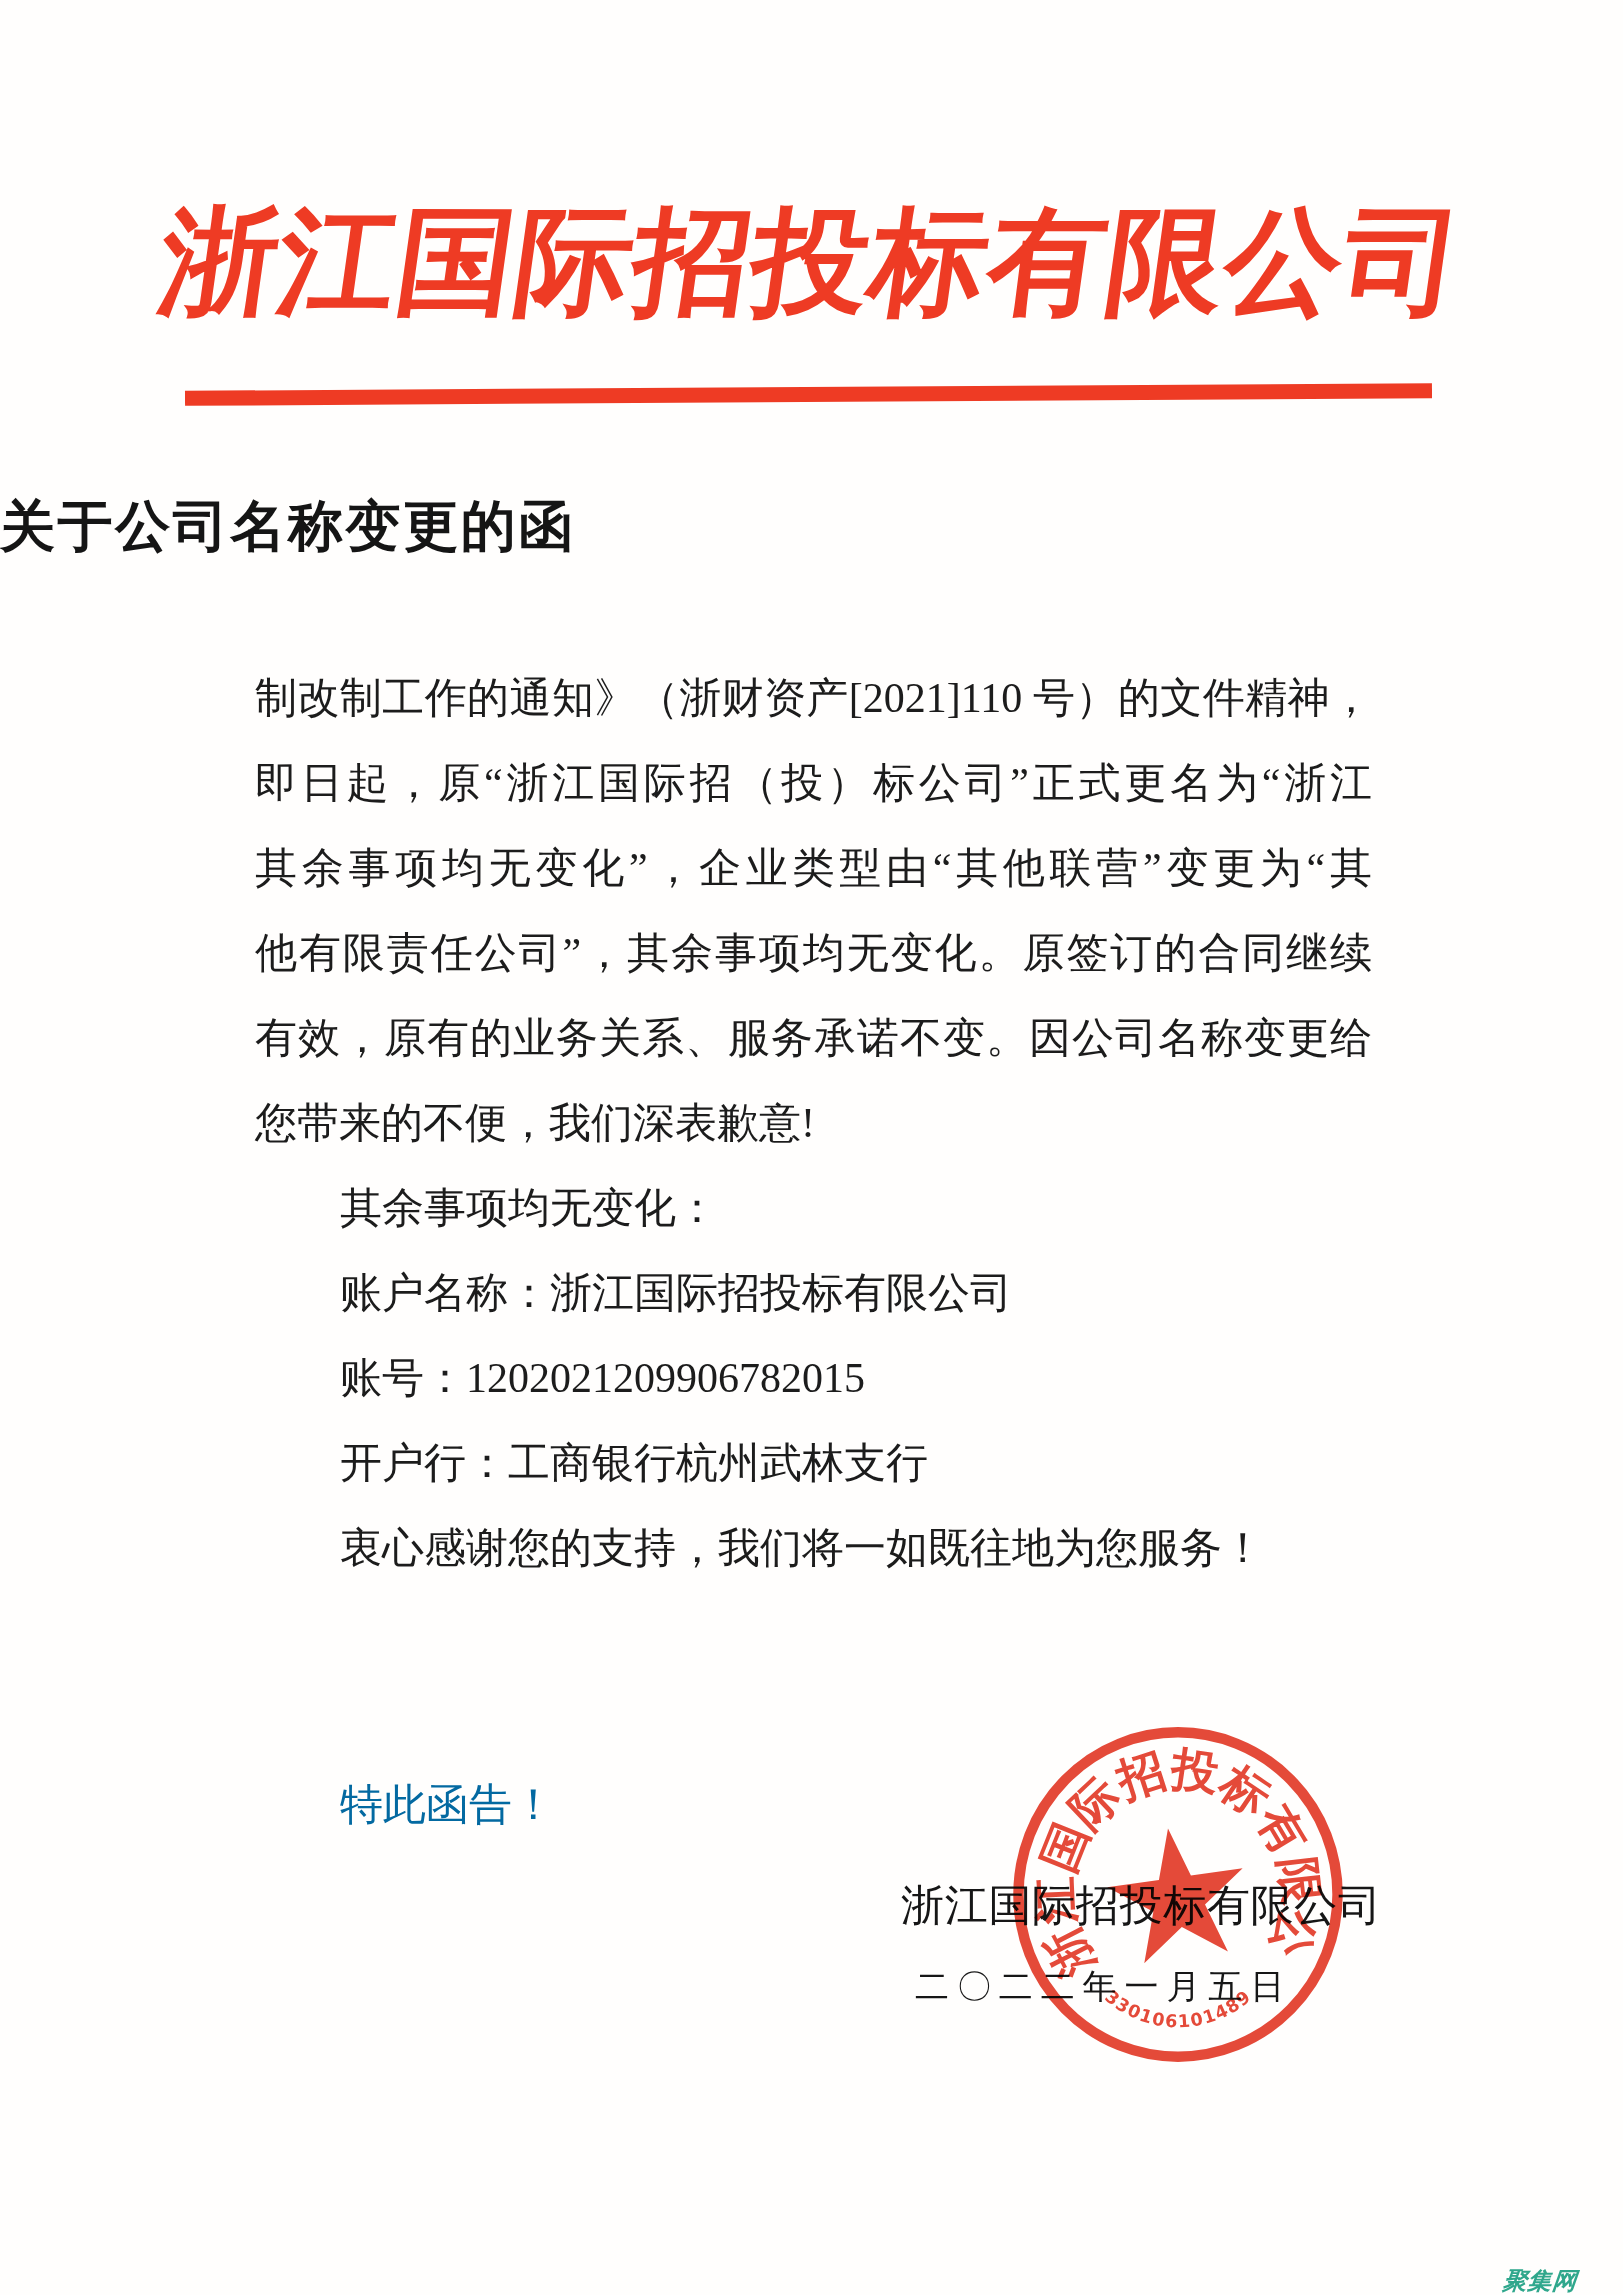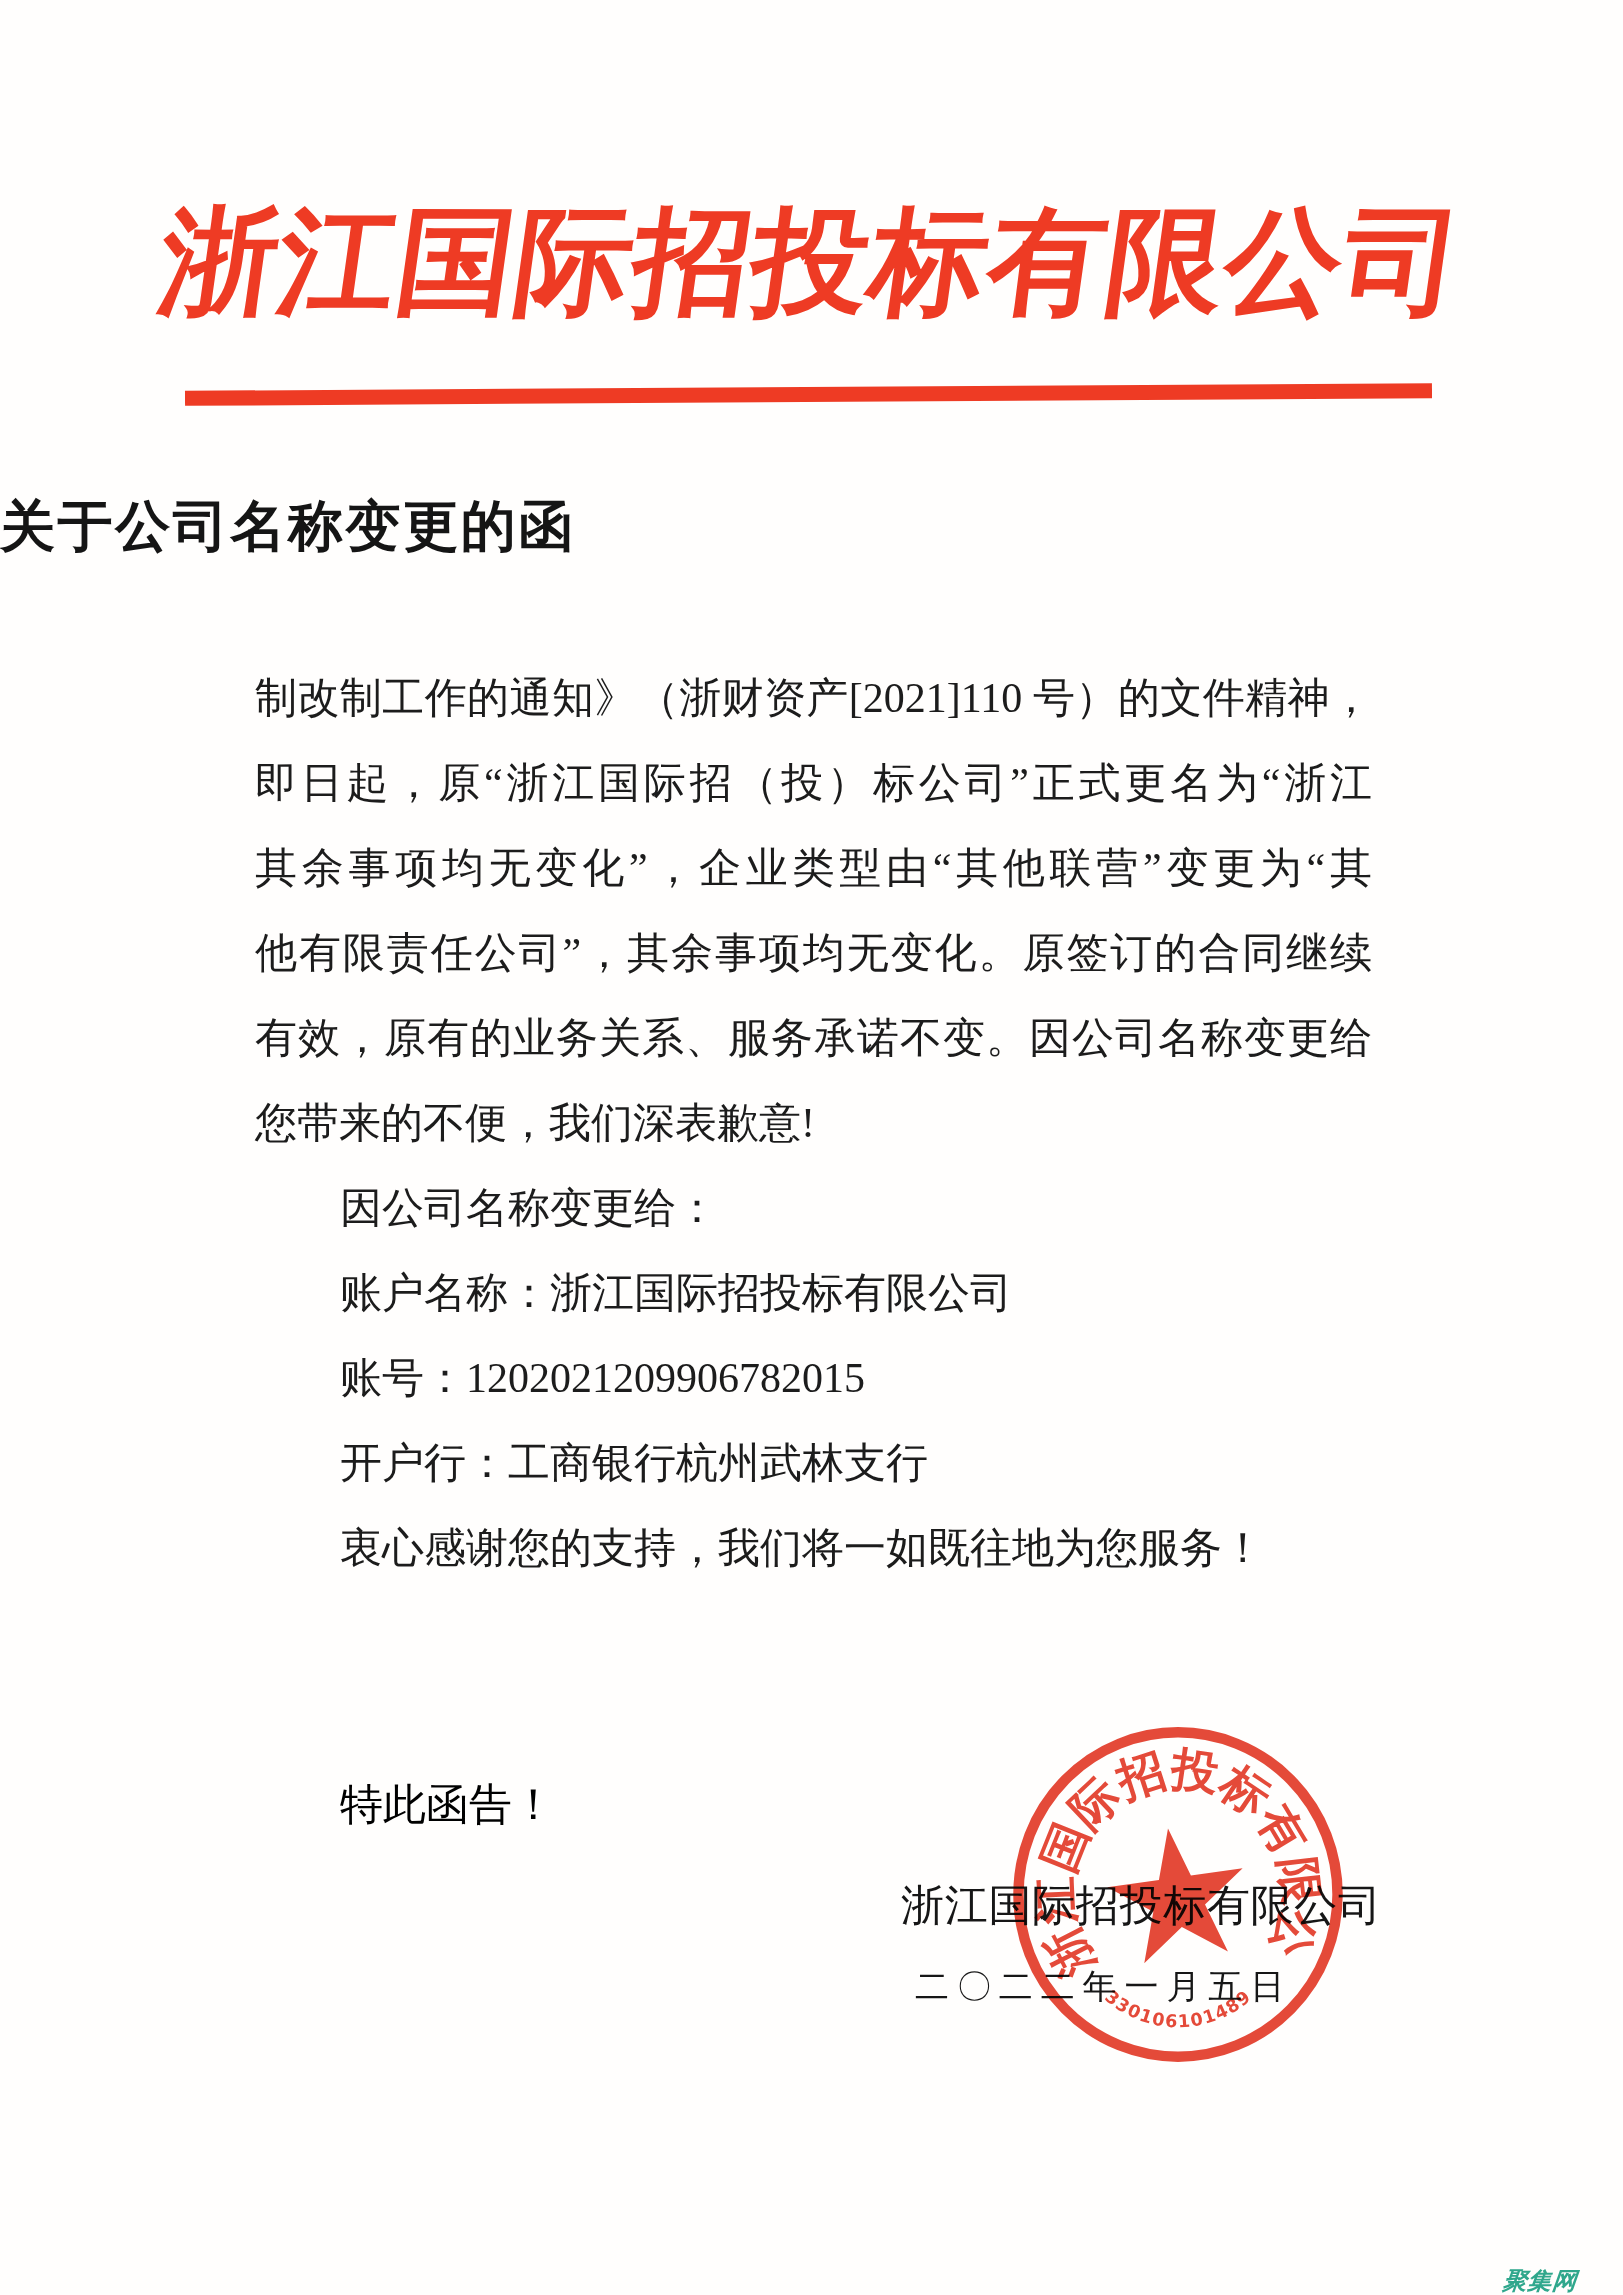--- a/index.html
+++ b/index.html
@@ -48,21 +48,21 @@
   .line.full{
     white-space:normal;
     text-align:justify;
     text-align-last:justify;
   }
   .line.indent{text-indent:85px;}
   
   .closing-notice{
     position:absolute;left:340px;top:1762px;
     font-size:43px;line-height:85px;height:85px;
-    color:#000000;white-space:nowrap;
+    color:#0369a1;white-space:nowrap;
   }
   .sig-company{
     position:absolute;left:901px;top:1877px;
     font-size:43px;letter-spacing:0.7px;
     color:#161616;white-space:nowrap;
   }
   .sig-date{
     position:absolute;left:915px;top:1964px;
     font-size:34px;letter-spacing:7.9px;
     color:#161616;white-space:nowrap;
@@ -104,21 +104,21 @@
 
   <div class="doc-title">关于公司名称变更的函</div>
 
   <div class="body-block">
     <div class="line full">制改制工作的通知》（浙财资产[2021]110 号）的文件精神，</div>
     <div class="line full">即日起，原“浙江国际招（投）标公司”正式更名为“浙江</div>
     <div class="line full">其余事项均无变化”，企业类型由“其他联营”变更为“其</div>
     <div class="line full">他有限责任公司”，其余事项均无变化。原签订的合同继续</div>
     <div class="line full">有效，原有的业务关系、服务承诺不变。因公司名称变更给</div>
     <div class="line">您带来的不便，我们深表歉意!</div>
-    <div class="line indent">因公司名称变更给：</div>
+    <div class="line indent">其余事项均无变化：</div>
     <div class="line indent">账户名称：浙江国际招投标有限公司</div>
     <div class="line indent">账号：1202021209906782015</div>
     <div class="line indent">开户行：工商银行杭州武林支行</div>
     <div class="line indent">衷心感谢您的支持，我们将一如既往地为您服务！</div>
   </div>
 
   <div class="closing-notice">特此函告！</div>
   <div class="sig-company">浙江国际招投标有限公司</div>
   <div class="sig-date">二〇二二年一月五日</div>
 

